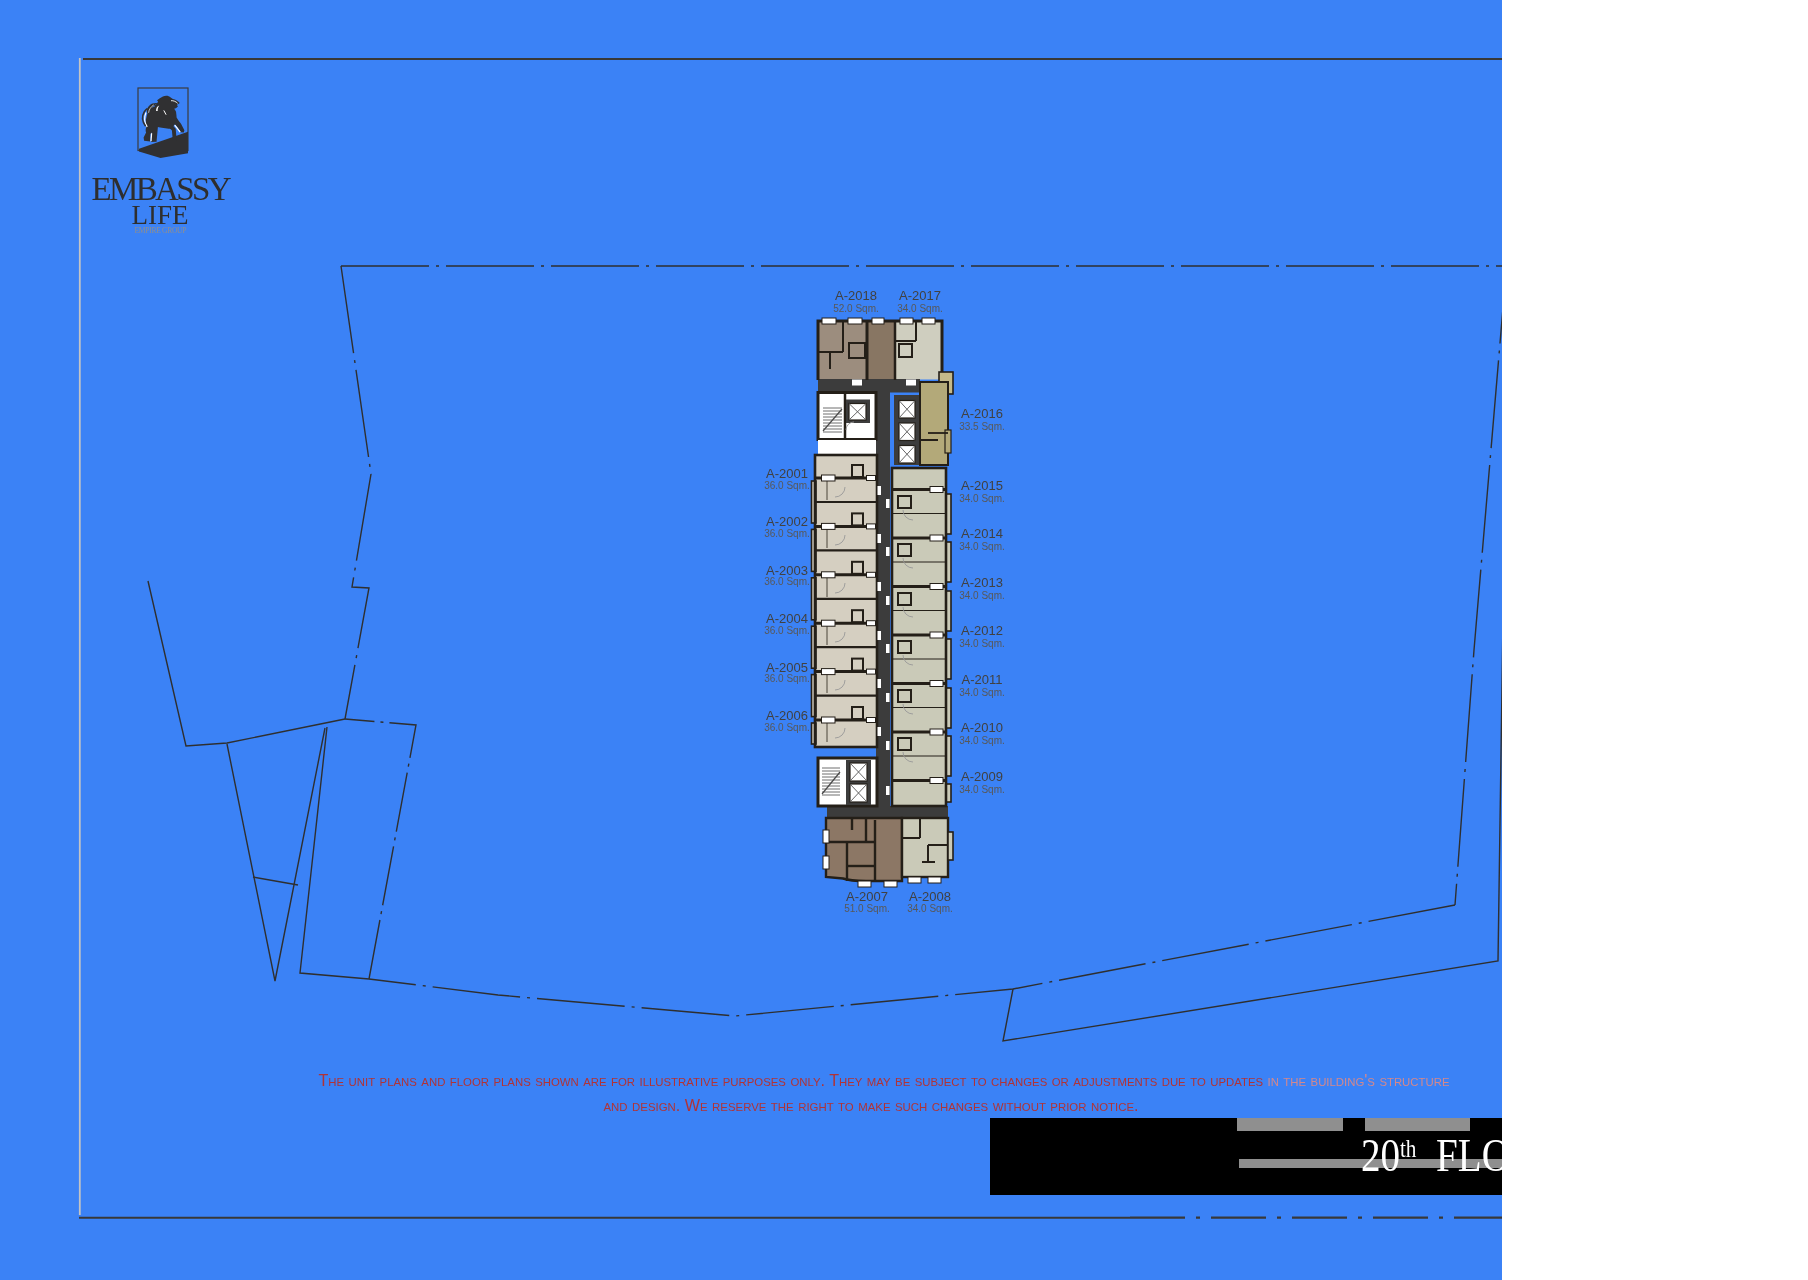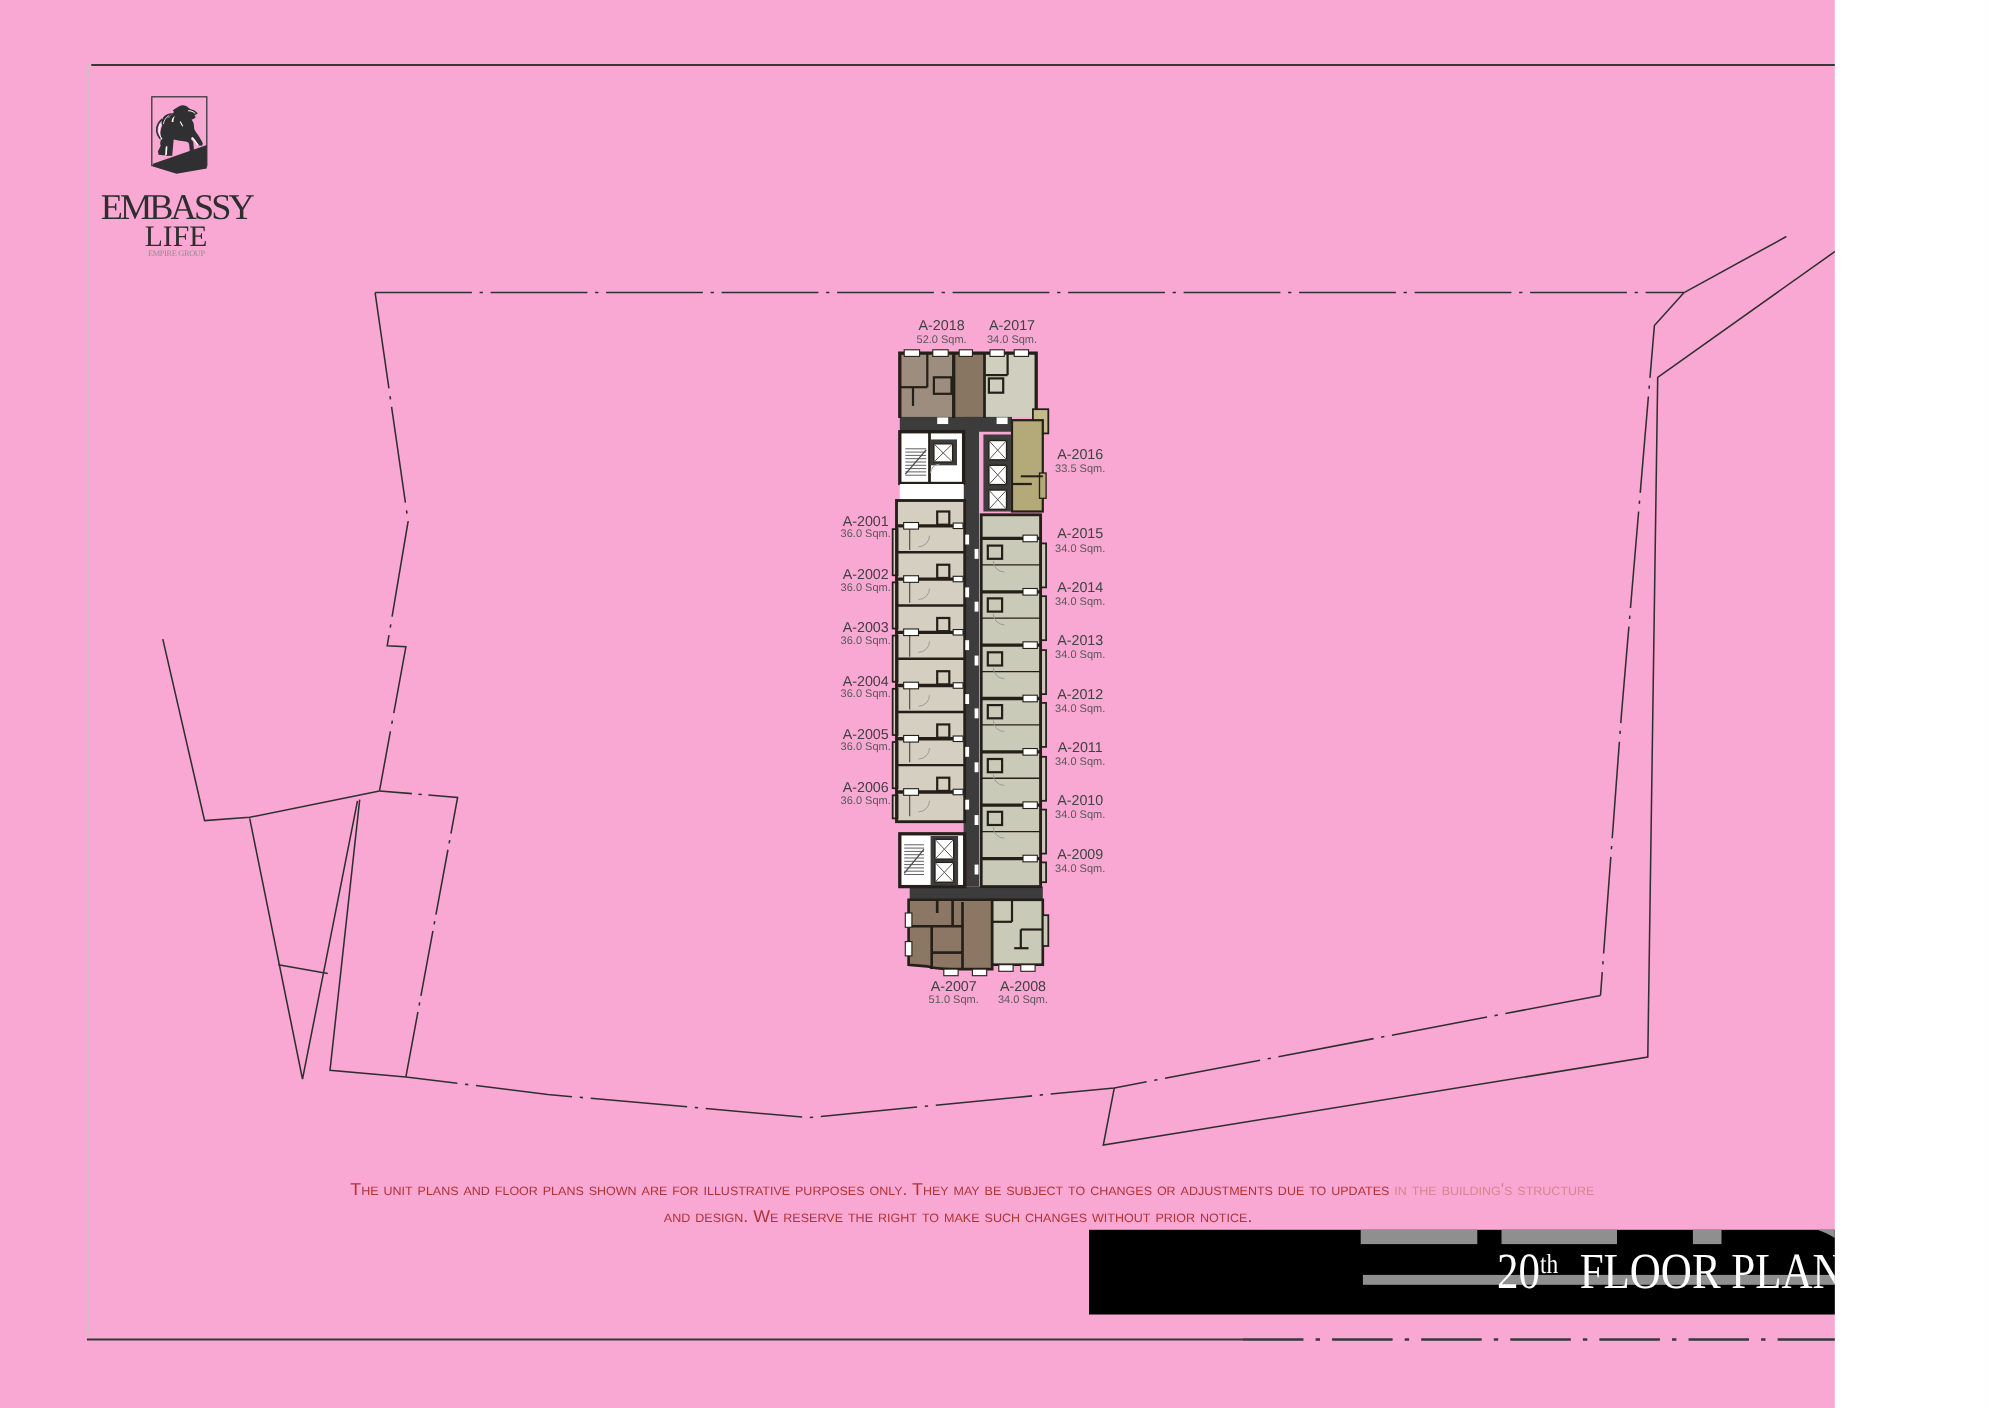--- a/index.html
+++ b/index.html
@@ -1,16 +1,16 @@
 <!DOCTYPE html>
 <html><head>
 <meta charset="utf-8">
 <style>
   html,body{margin:0;padding:0;background:#fff;}
-  #page{position:relative;width:1668px;height:1280px;background:#f9a8d4;overflow:hidden;font-family:"Liberation Sans",sans-serif;}
+  #page{position:relative;width:1502px;height:1280px;background:#3b82f6;overflow:hidden;font-family:"Liberation Sans",sans-serif;}
   svg text{font-family:"Liberation Sans",sans-serif;}
   .serif{font-family:"Liberation Serif",serif;}
 </style>
 </head>
 <body>
 <div id="page">
 <svg width="1808" height="1280" viewBox="0 0 1808 1280">
 
   <line x1="83" y1="59" x2="1721.3" y2="59" stroke="#383838" stroke-width="1.8"></line>
   <line x1="1720.6" y1="58" x2="1720.6" y2="1218.5" stroke="#4a4a4a" stroke-width="1.5"></line>

